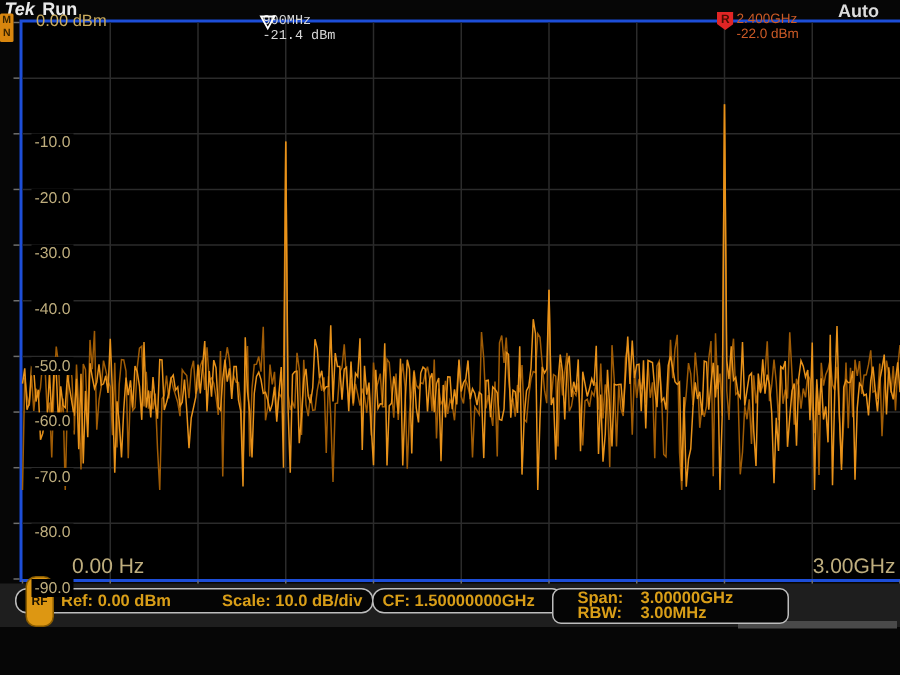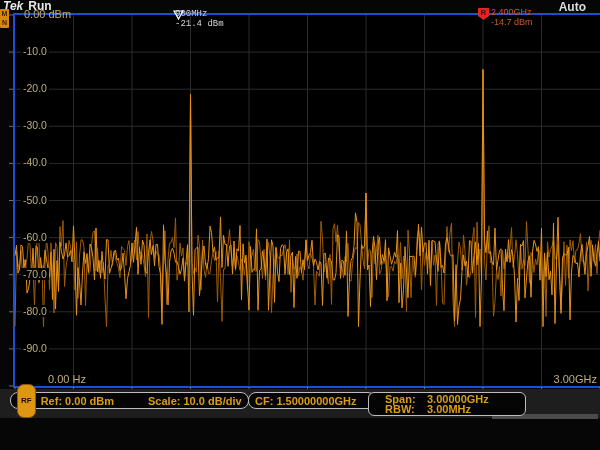--- a/index.html
+++ b/index.html
@@ -9,22 +9,22 @@
   .tek-logo{position:absolute;left:3px;top:-1px;color:#e9e9e9;font-size:12px;}
   .tek-logo .tek{font-weight:bold;font-style:italic;letter-spacing:0;}
   .tek-logo .run{margin-left:5px;font-weight:bold;}
   .trigger-status{position:absolute;right:14px;top:0;color:#dcdcdc;font-size:12px;font-weight:bold;}
   
   .plot{position:absolute;left:13px;top:13px;width:585px;height:371px;background:#000;
         border:2px solid #1d4ed8;}
   .plot svg{position:absolute;left:0;top:0;overflow:visible;}
   .ref-label{position:absolute;left:9px;top:-7px;color:#c9ab5e;font-size:11px;z-index:3;}
   .y-label{position:absolute;left:6px;color:#bfae7e;font-size:10.5px;background:#000;
-           padding:0 2px;z-index:3;}
-  .x-label{position:absolute;bottom:1px;color:#bfae7e;font-size:11px;background:transparent;z-index:3;padding-left:28px;}
+           padding:0 2px;z-index:3;margin-top:44px;}
+  .x-label{position:absolute;bottom:1px;color:#bfae7e;font-size:14px;background:transparent;z-index:3;padding-left:28px;}
   .x-label.left{left:5px;}
   .x-label.right{right:3px;}
   
   .marker{position:absolute;display:flex;align-items:flex-start;z-index:4;}
   .marker .mtext{margin-left:2px;font-size:9px;line-height:9.5px;}
   .marker-a{left:158px;top:-5px;font-family:Liberation Mono, monospace;}
   .marker-a .mtext{color:#d6d6d6;}
   .marker-r{left:463px;top:-7px;}
   .marker-r .mtext{color:#cb5a26;}
   .rflag{width:11px;height:12px;background:#e02525;color:#4a0d00;font-size:8px;font-weight:bold;
@@ -129,21 +129,21 @@
       <div class="mtext">
         <div>900MHz</div>
         <div>-21.4 dBm</div>
       </div>
     </div>
 
     <div class="marker marker-r">
       <div class="rflag">R</div>
       <div class="mtext">
         <div>2.400GHz</div>
-        <div>-14.7 dBm</div>
+        <div>-22.0 dBm</div>
       </div>
     </div>
   </div>
 
   <div class="trace-badge" id="trace-badge">
       <div>M</div>
       <div>N</div>
     </div>
 
   <div class="bar-band"></div>

